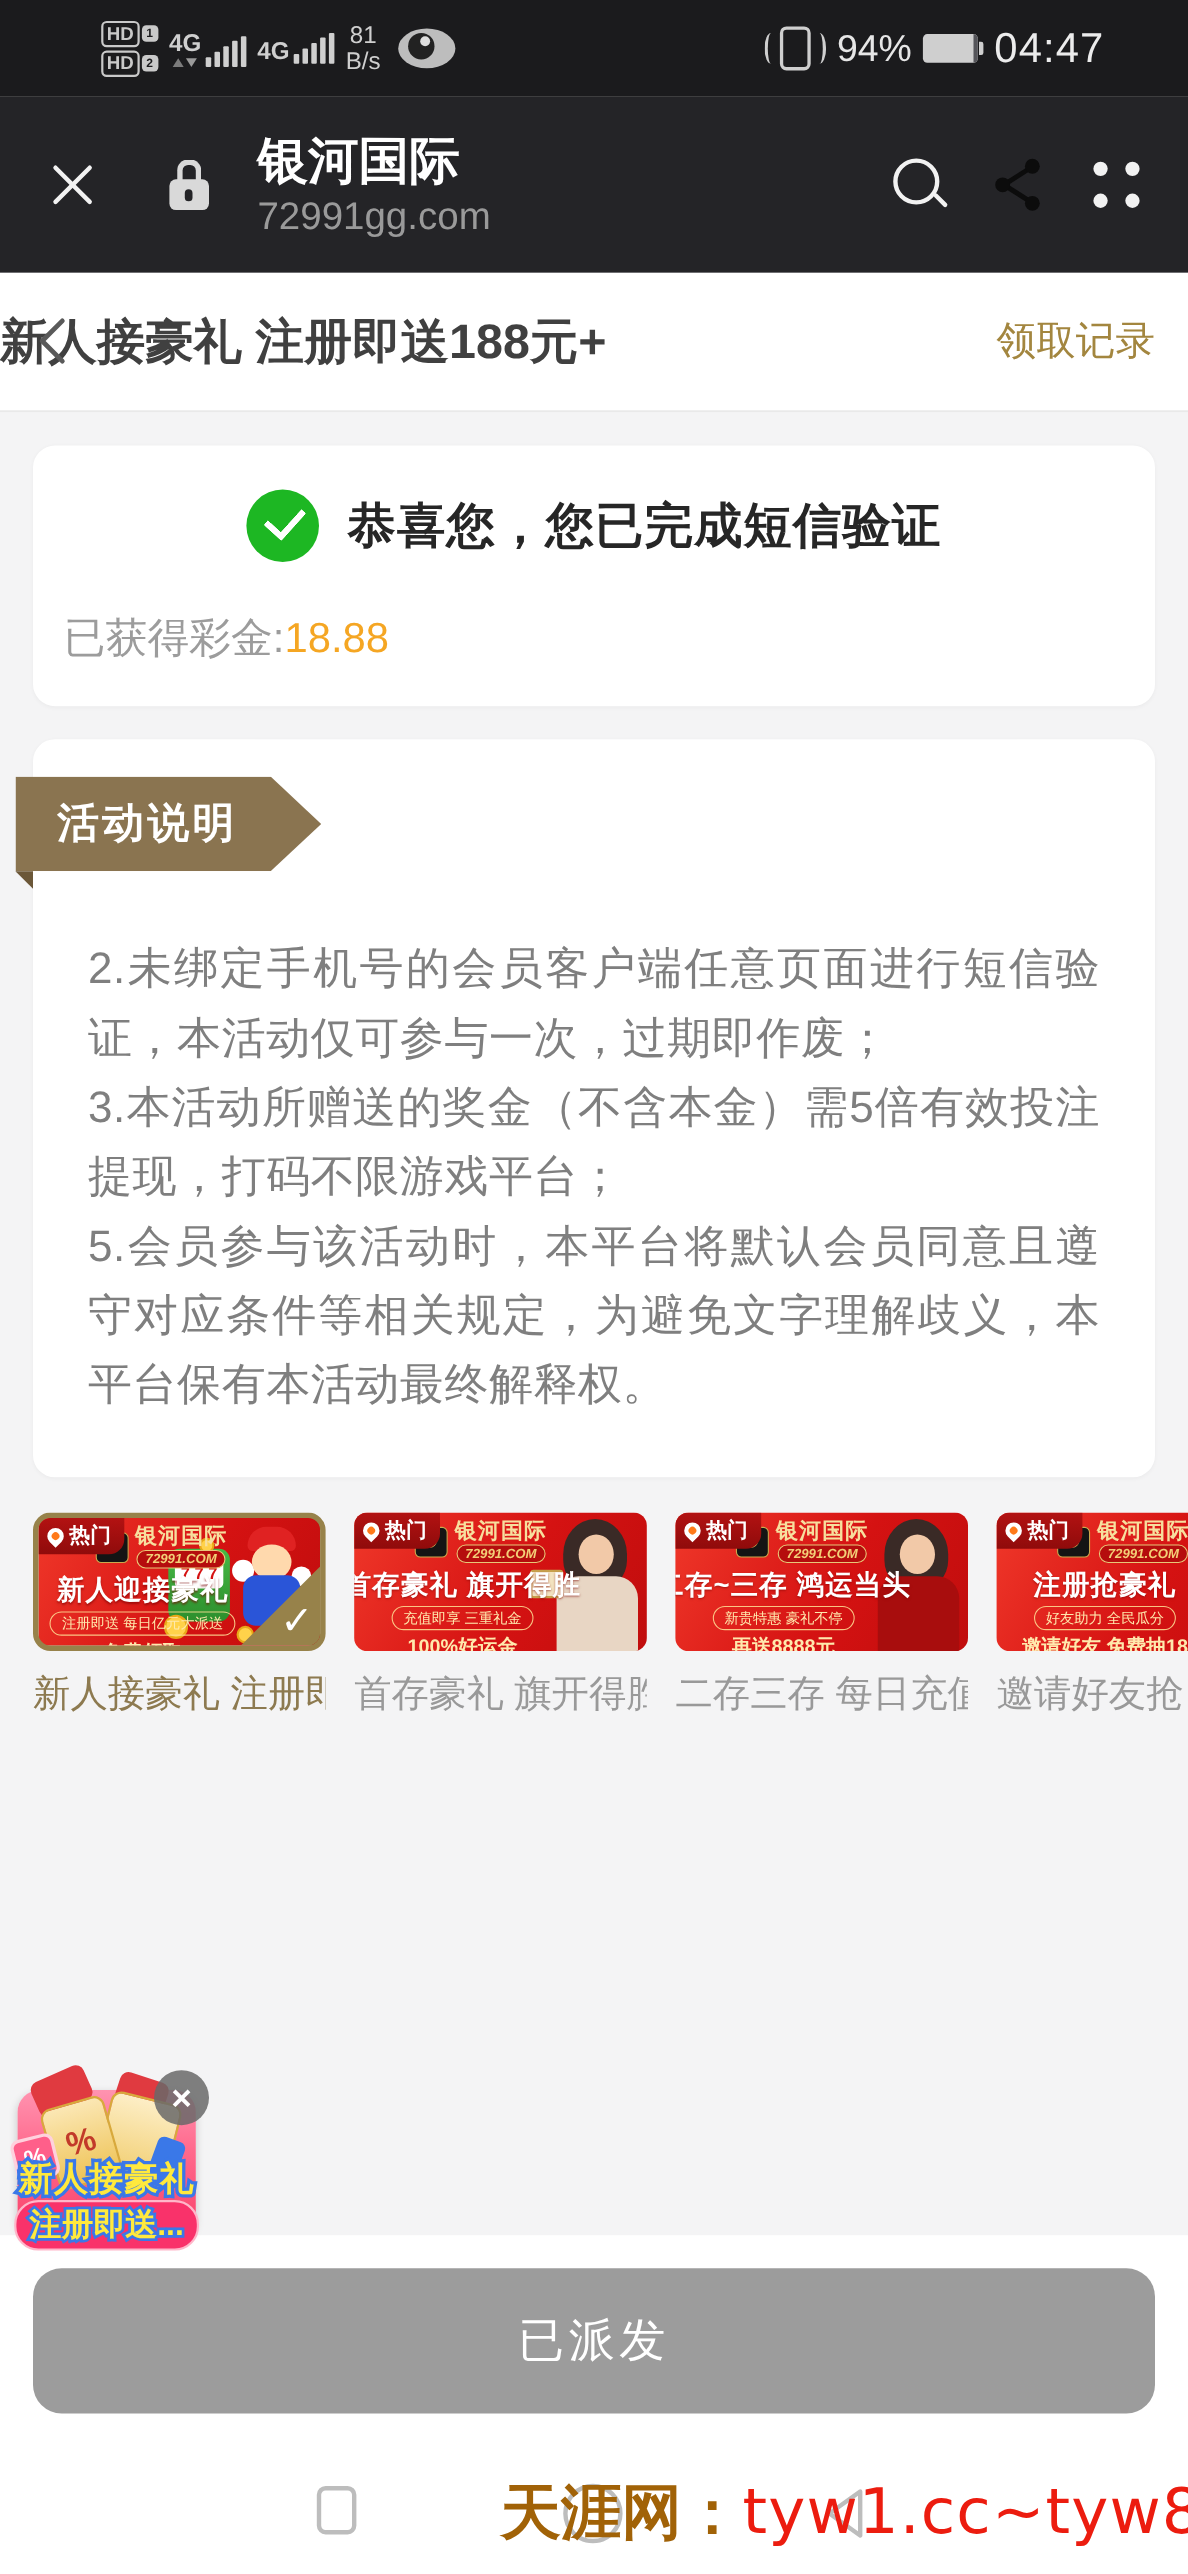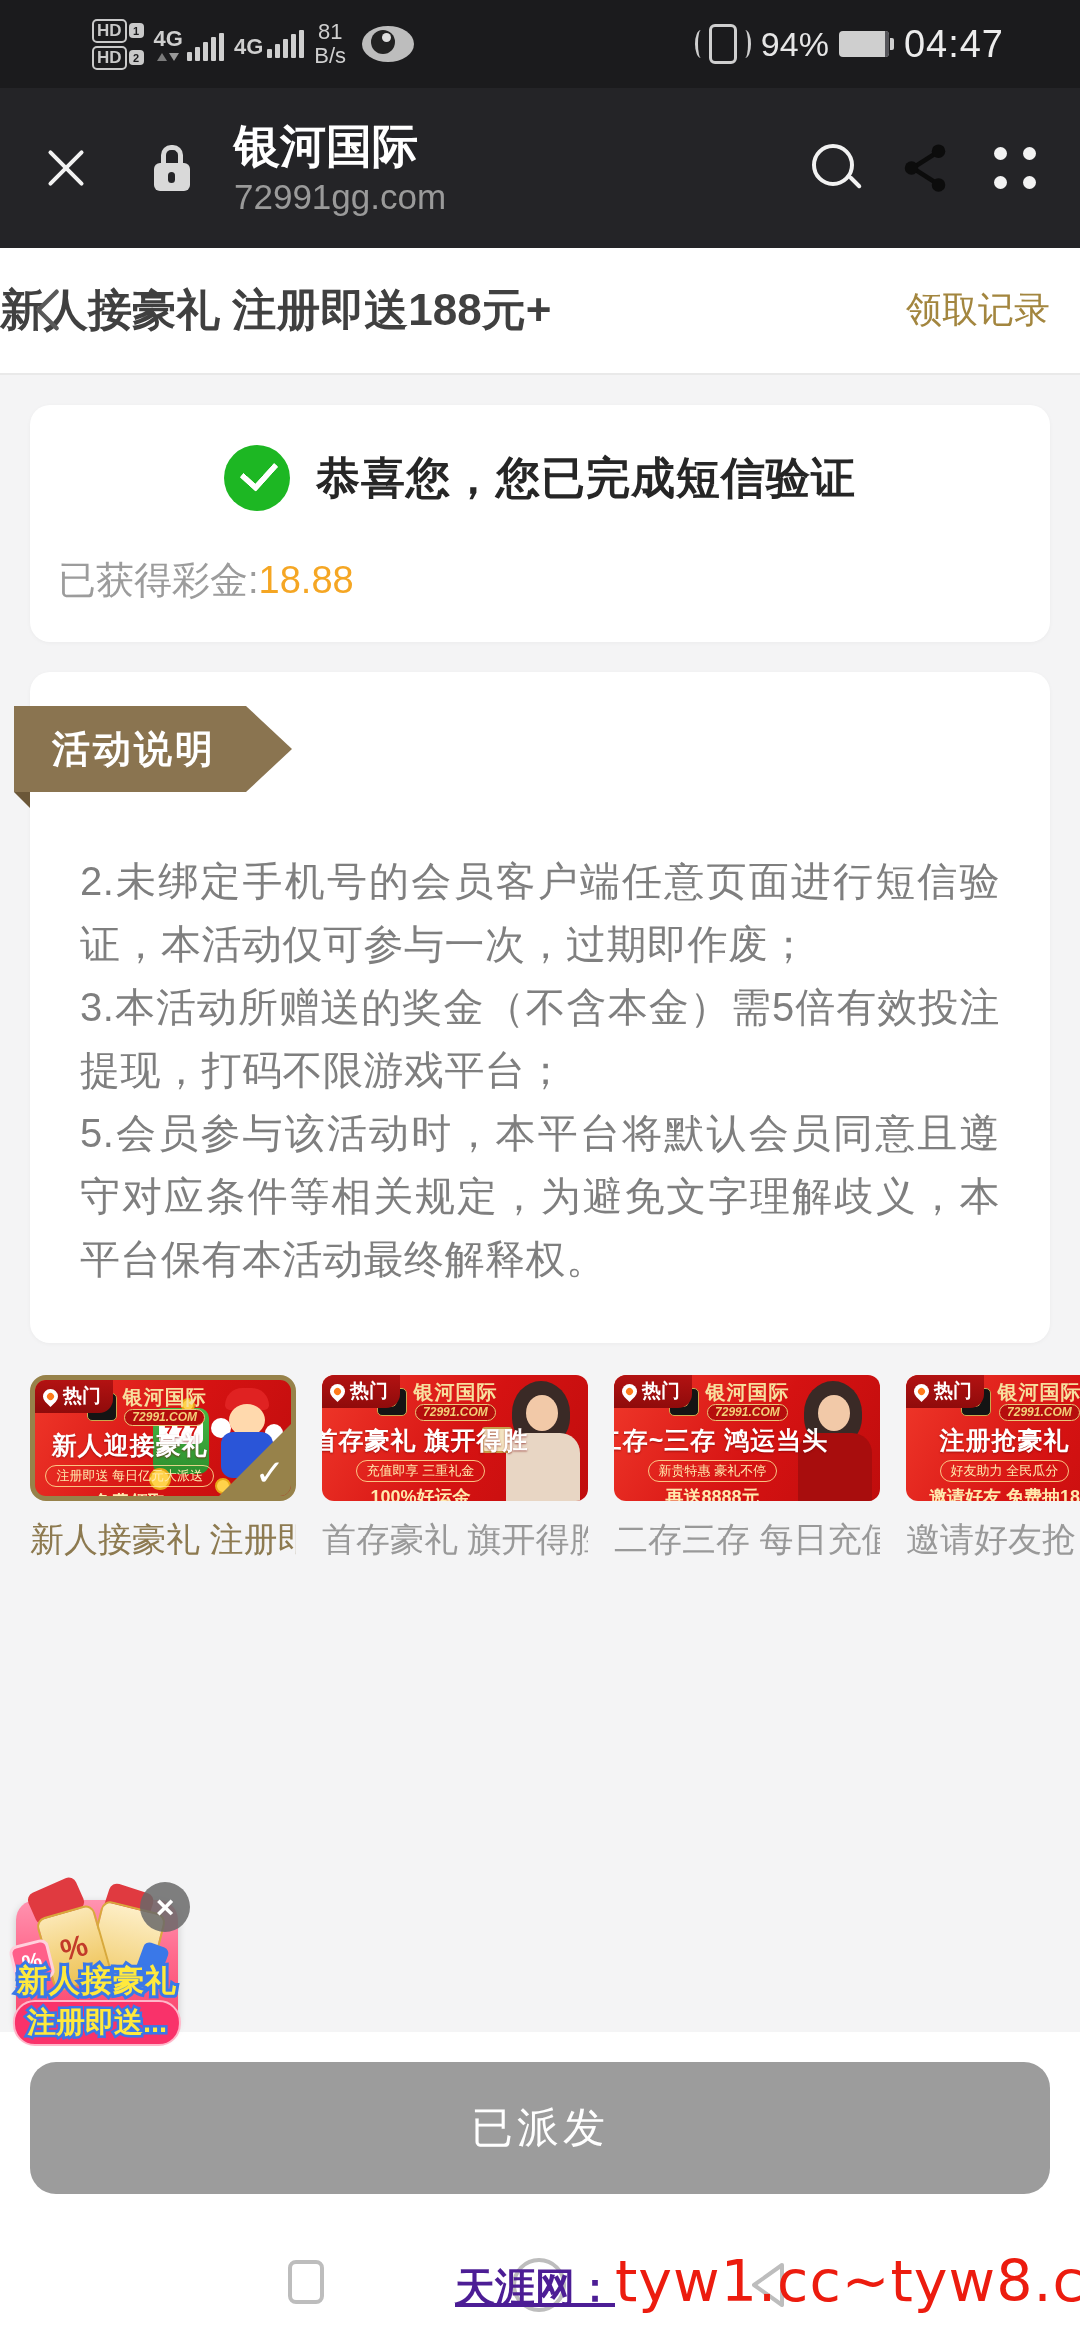--- a/index.html
+++ b/index.html
@@ -180,21 +180,21 @@
     display:flex;align-items:center;justify-content:center;z-index:4;}
   
   .footer{position:absolute;top:2032px;left:0;width:1080px;height:308px;background:#fff;}
   .dispatch-btn{margin:30px auto 0;width:1020px;height:132px;border-radius:26px;background:#9c9c9c;
     display:flex;align-items:center;justify-content:center;color:#fff;font-size:42px;letter-spacing:4px;}
   .nav-square{position:absolute;left:288px;top:228px;width:36px;height:44px;border:4px solid #bdbdbd;border-radius:8px;box-sizing:border-box;}
   .nav-circle{position:absolute;left:512px;top:226px;width:54px;height:54px;border:4px solid #bdbdbd;border-radius:50%;box-sizing:border-box;}
   .nav-triangle{position:absolute;left:742px;top:226px;width:52px;height:54px;}
   
   .watermark{position:absolute;left:455px;top:2248px;z-index:50;white-space:nowrap;display:flex;align-items:baseline;}
-  .wm-prefix{font-family:"Liberation Serif","DejaVu Serif",serif;font-weight:900;color:#4c1d95;font-size:40px;text-decoration:underline;}
+  .wm-prefix{font-family:"Liberation Serif","DejaVu Serif",serif;font-weight:900;color:#a16207;font-size:55px;}
   .wm-text{font-family:"DejaVu Sans","Liberation Sans",sans-serif;color:#ec1c0f;font-size:57px;letter-spacing:1px;}
 </style>
 </head>
 <body>
 
 <div class="statusbar">
   <div class="sb-left">
     <div class="hd-stack">
       <div class="hd-badge">
         <span class="hd-box">HD</span>

